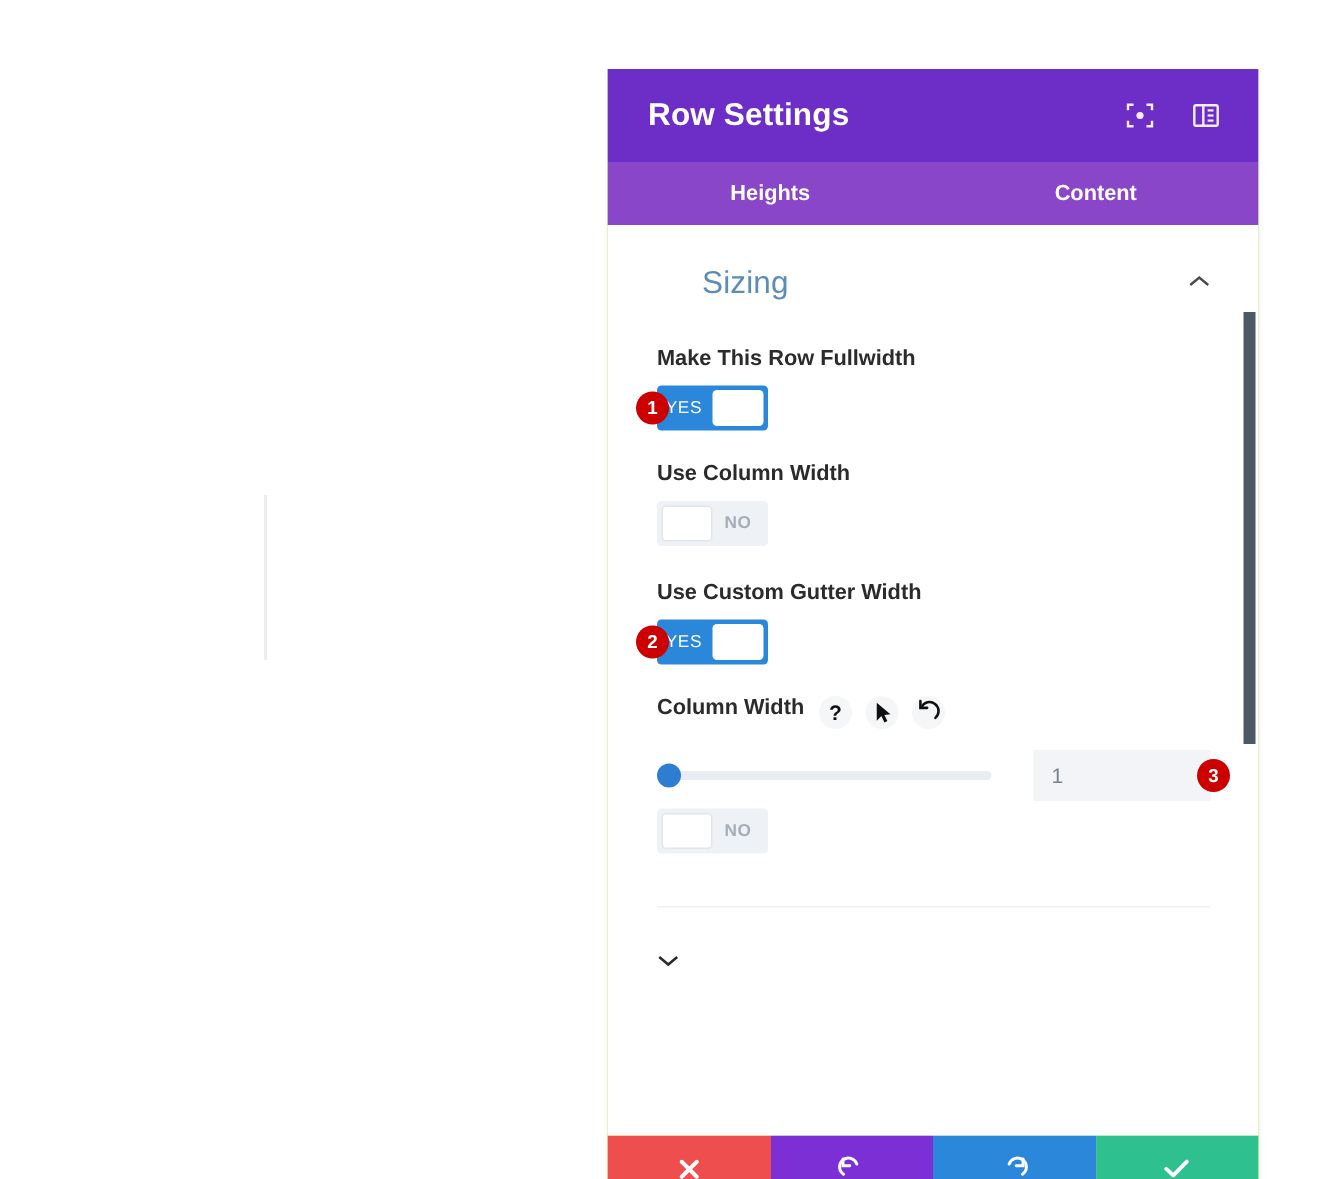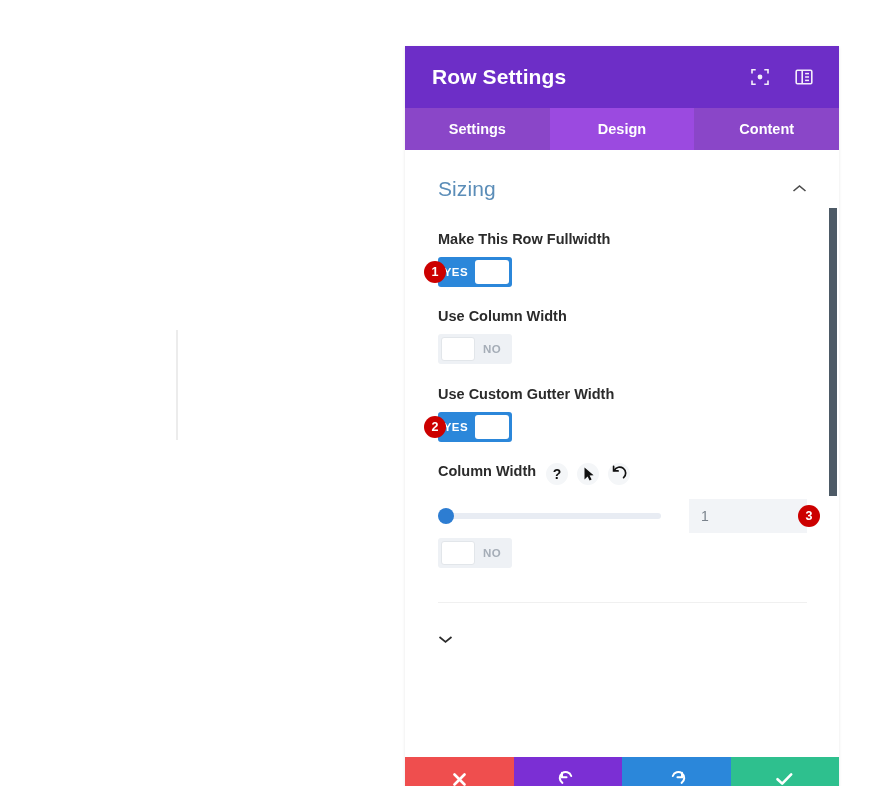--- a/index.html
+++ b/index.html
@@ -104,20 +104,21 @@
   .section-head {
     display: flex;
     align-items: center;
     padding: 27px 0 14px 0;
   }
   .section-title {
     font-size: 21px;
     color: #5b8db8;
     flex: 1 1 auto;
     letter-spacing: 0.1px;
+    margin-left: 30px;
   }
   .section-title.muted { color: #999fa5; }
   .chev {
     width: 15px;
     height: 10px;
   }
 
   .field { padding-bottom: 5px; }
   .field-label {
     font-size: 14.5px;
@@ -160,21 +161,21 @@
   }
   .toggle.on {
     background: #2b87da;
     padding: 3px;
     flex-direction: row;
     justify-content: flex-end;
   }
   .toggle.on .tg-text {
     color: #ffffff;
     font-size: 11.5px;
-    font-weight: bold;
+    font-weight: normal;
     letter-spacing: 0.4px;
     padding: 0 7px 0 8px;
   }
   .toggle.off {
     background: #eef1f5;
     padding: 3px;
     justify-content: space-between;
   }
   .toggle.off .tg-text {
     color: #a5adb7;
@@ -316,22 +317,21 @@
           <line x1="8.2" y1="3.2" x2="8.2" y2="16.8"></line>
           <line x1="11.1" y1="6.6" x2="15" y2="6.6" stroke-width="1.5"></line>
           <line x1="11.1" y1="10" x2="15" y2="10" stroke-width="1.5"></line>
           <line x1="11.1" y1="13.4" x2="15" y2="13.4" stroke-width="1.5"></line>
         </svg>
       </span>
     </div>
   </div>
 
   <div class="tabs">
-    <div class="tab">Settings</div>
-    <div class="tab active">Design</div>
+    <div class="tab">Heights</div>
     <div class="tab">Content</div>
   </div>
 
   <div class="modal-body">
     <div class="scroll-inner">
 
       <div class="section-head">
         <div class="section-title">Sizing</div>
         <span>
           <svg class="chev" viewBox="0 0 15 10" fill="none" stroke="#4a4a4a" stroke-width="1.6">

